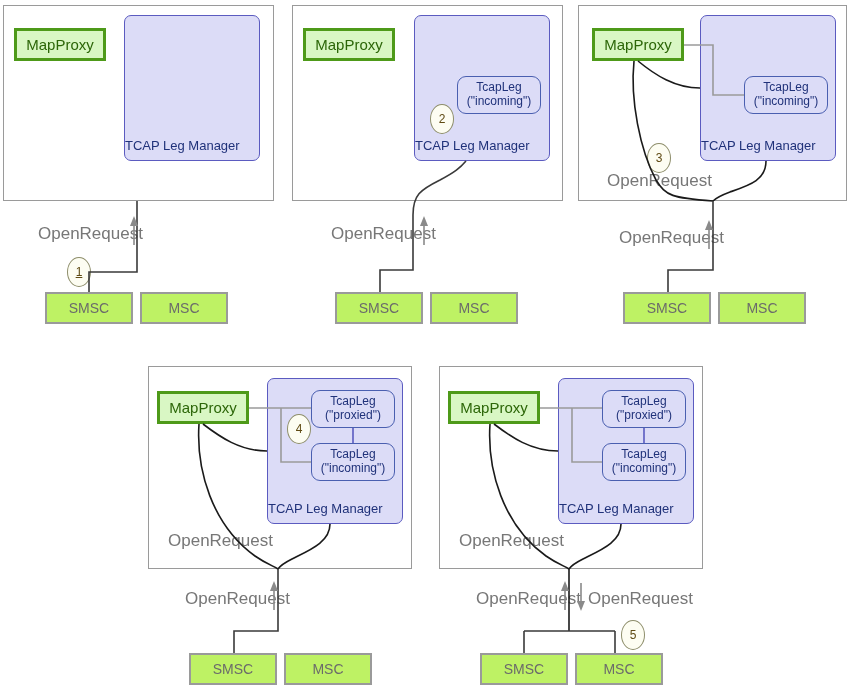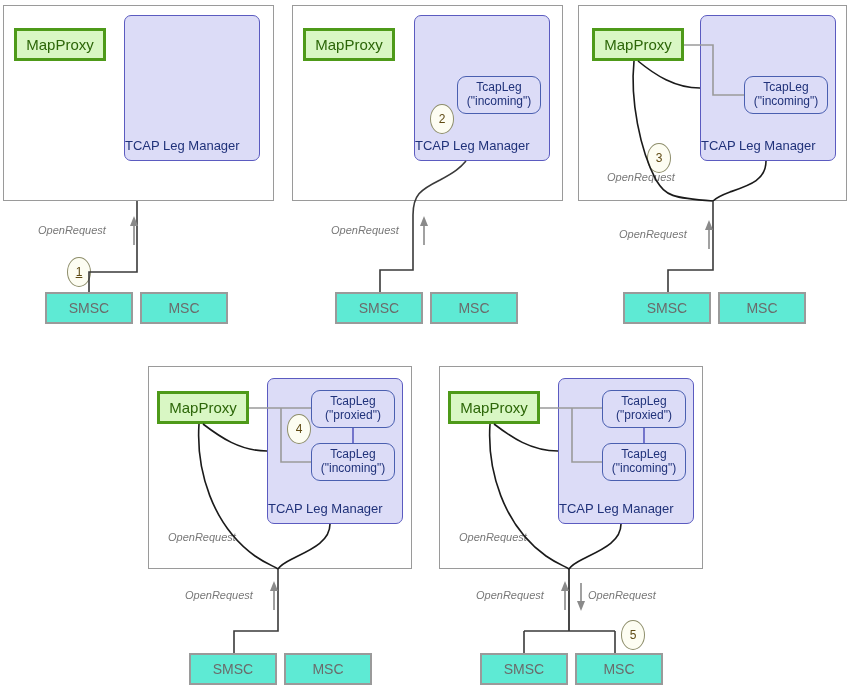--- a/index.html
+++ b/index.html
@@ -73,30 +73,29 @@
     background: #dcdcf7;
     border: 1px solid #4a5fb0;
     border-radius: 9px;
     color: #20327a;
     font-size: 12px;
     line-height: 1.15;
     flex-direction: column;
   }
   
   .endpoint {
-    background: #5eead4;
+    background: #bef264;
     border: 2px solid #9a9a9a;
     color: #6b6b6b;
     font-size: 14px;
   }
   
   .msglabel {
     position: absolute;
-    font-style: italic;
-    font-size: 11px;
+    font-size: 17px;
     color: #777777;
     white-space: nowrap;
   }
   
   .marker {
     position: absolute;
     width: 22px;
     height: 28px;
     border: 1px solid #8d8d6a;
     border-radius: 50%;

